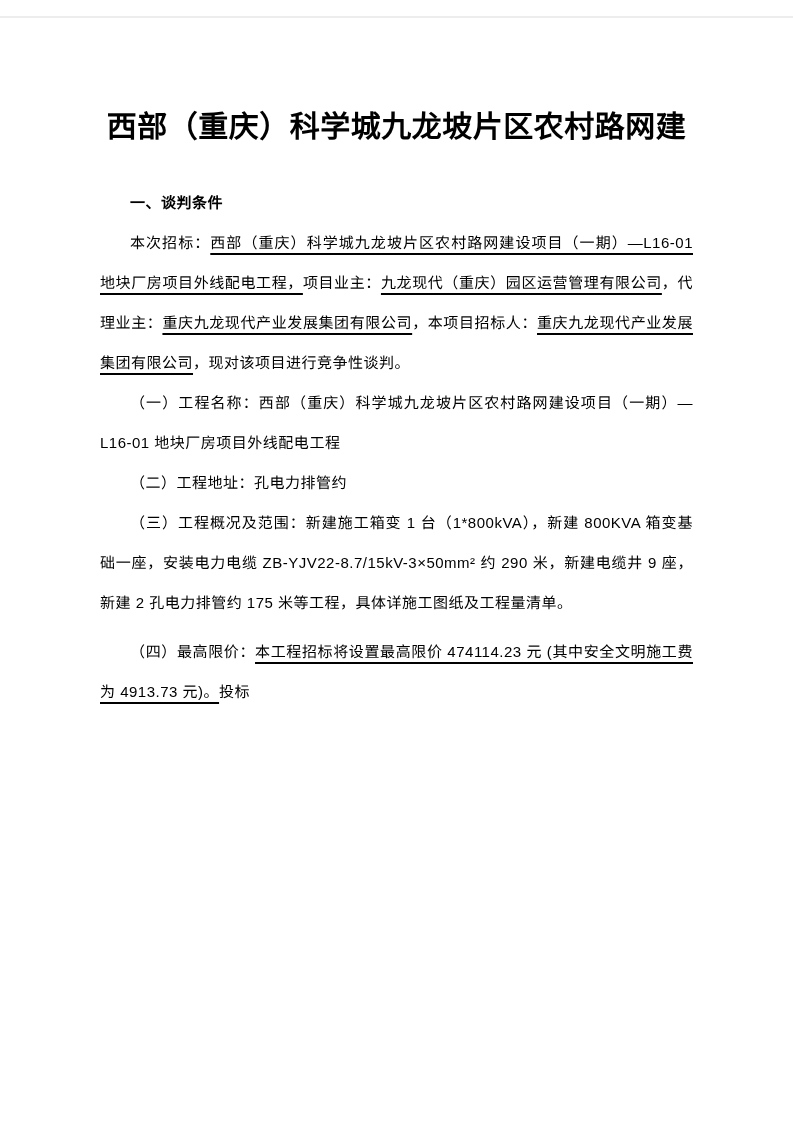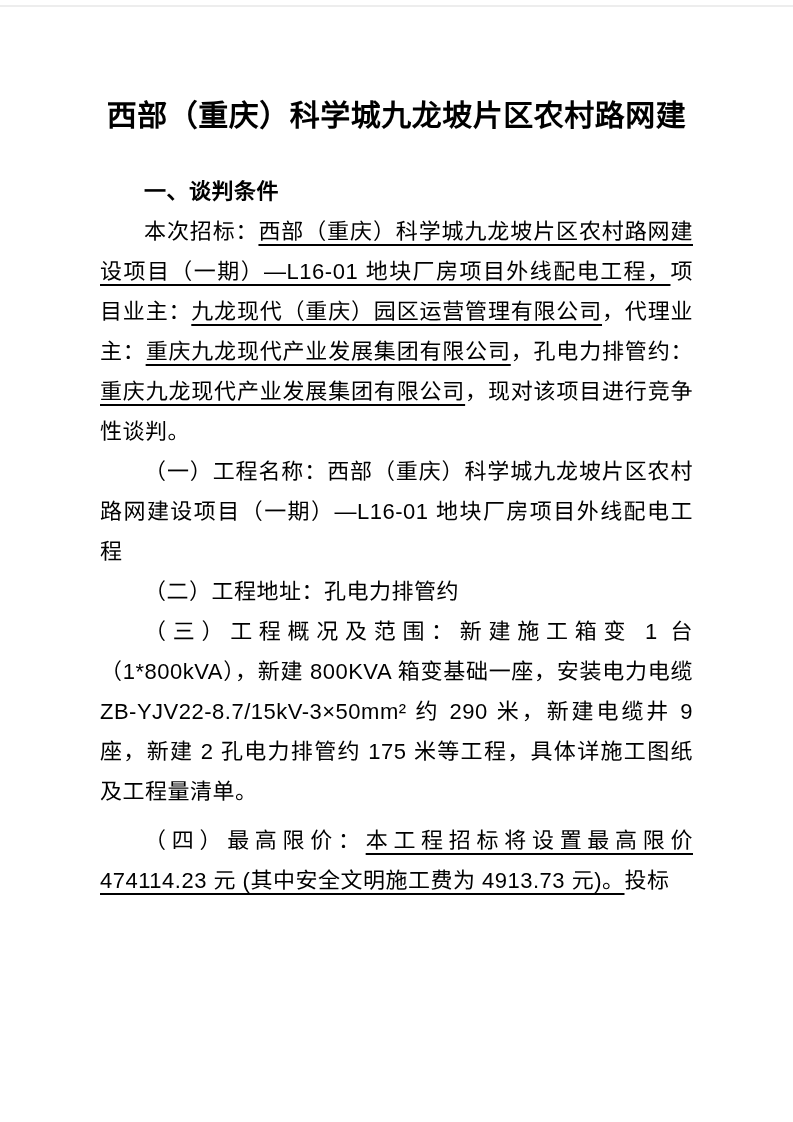--- a/index.html
+++ b/index.html
@@ -5,39 +5,39 @@
   html, body {
     margin: 0;
     padding: 0;
     background: #ffffff;
   }
   .page {
     position: relative;
     width: 793px;
     height: 1028px;
     box-sizing: border-box;
-    margin: 5px auto;
+    margin: 16px auto;
     background: #ffffff;
     border-top: 2px solid #ededed;
     padding: 85px 100px 0 100px;
     overflow: hidden;
     font-family: "Liberation Sans", "DejaVu Sans", sans-serif;
     color: #000000;
     -webkit-font-smoothing: antialiased;
   }
   .title-block {
     text-align: center;
     font-size: 30px;
     line-height: 47px;
     font-weight: 700;
     letter-spacing: 0.5px;
   }
   .doc-body {
     margin-top: 33px;
-    font-size: 22px;
+    font-size: 15px;
     line-height: 40px;
     letter-spacing: 0.5px;
     text-align: justify;
     text-justify: inter-ideograph;
   }
   .heading {
     font-weight: 700;
     text-indent: 2em;
   }
   .para {
@@ -54,19 +54,19 @@
 </style>
 </head>
 <body>
 
 <div class="page">
   <div class="title-block">
     <div>西部（重庆）科学城九龙坡片区农村路网建</div>
   </div>
   <div class="doc-body">
       <div class="heading"><span>一、谈判条件</span></div>
-      <div class="para"><span>本次招标：</span><u>西部（重庆）科学城九龙坡片区农村路网建设项目（一期）—L16-01 地块厂房项目外线配电工程，</u><span>项目业主：</span><u>九龙现代（重庆）园区运营管理有限公司</u><span>，代理业主：</span><u>重庆九龙现代产业发展集团有限公司</u><span>，孔电力排管约：</span><u>重庆九龙现代产业发展集团有限公司</u><span>，现对该项目进行竞争性谈判。</span></div>
+      <div class="para"><span>本次招标：</span><u>西部（重庆）科学城九龙坡片区农村路网建设项目（一期）—L16-01 地块厂房项目外线配电工程，</u><span>项目业主：</span><u>九龙现代（重庆）园区运营管理有限公司</u><span>，代理业主：</span><u>重庆九龙现代产业发展集团有限公司</u><span>，本项目招标人：</span><u>重庆九龙现代产业发展集团有限公司</u><span>，现对该项目进行竞争性谈判。</span></div>
       <div class="para"><span>（一）工程名称：西部（重庆）科学城九龙坡片区农村路网建设项目（一期）—L16-01 地块厂房项目外线配电工程</span></div>
       <div class="para"><span>（二）工程地址：孔电力排管约</span></div>
       <div class="para"><span>（三）工程概况及范围：新建施工箱变 1 台（1*800kVA），新建 800KVA 箱变基础一座，安装电力电缆 ZB-YJV22-8.7/15kV-3×50mm² 约 290 米，新建电缆井 9 座，新建 2 孔电力排管约 175 米等工程，具体详施工图纸及工程量清单。</span></div>
       <div class="para gap-before"><span>（四）最高限价：</span><u>本工程招标将设置最高限价 474114.23 元 (其中安全文明施工费为 4913.73 元)。</u><span>投标</span></div>
     </div>
 </div>
 
 </body></html>

